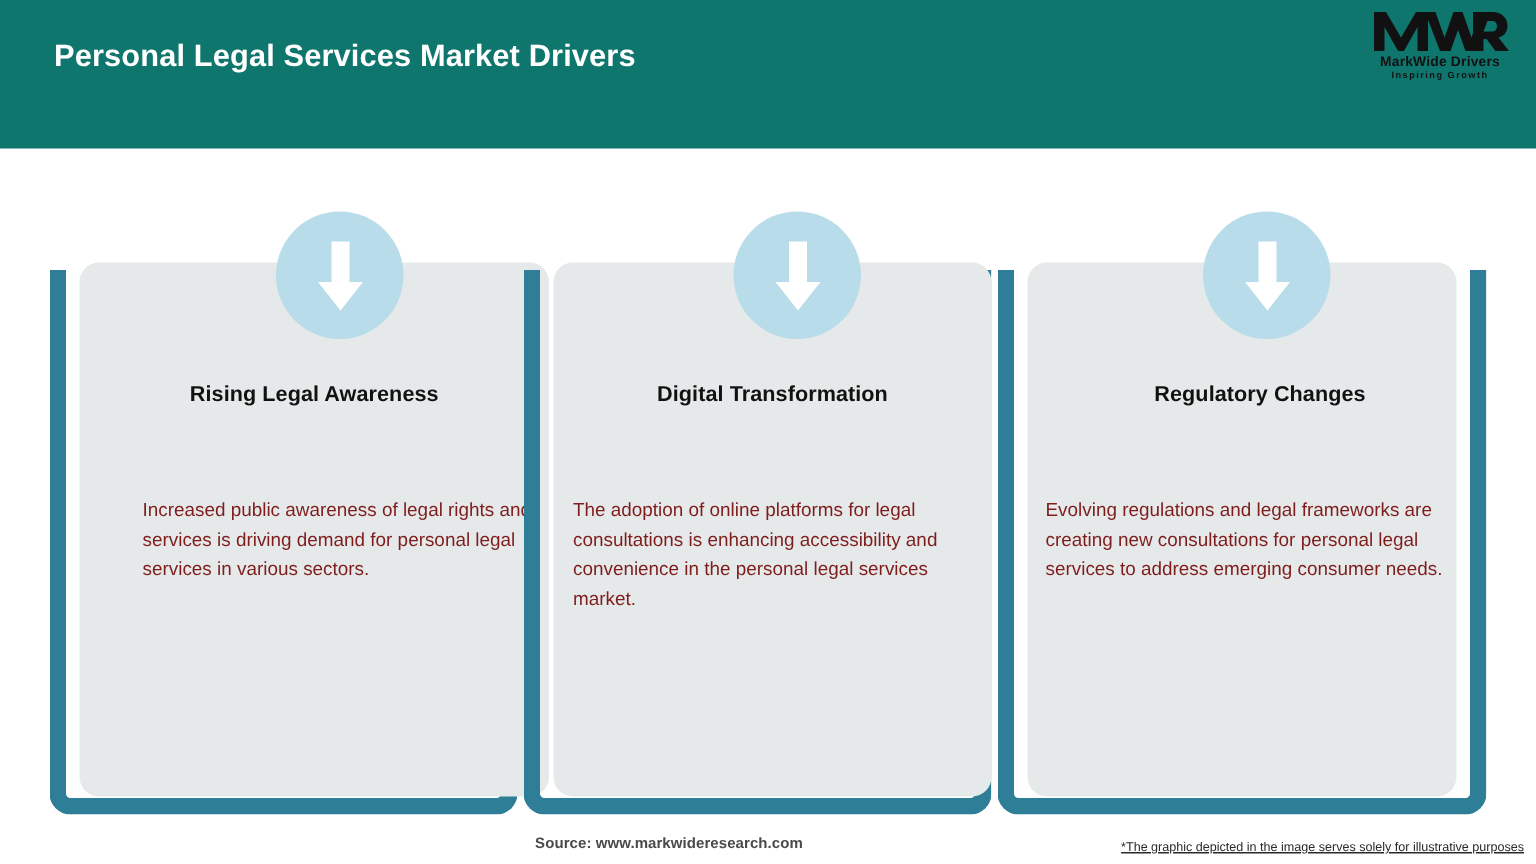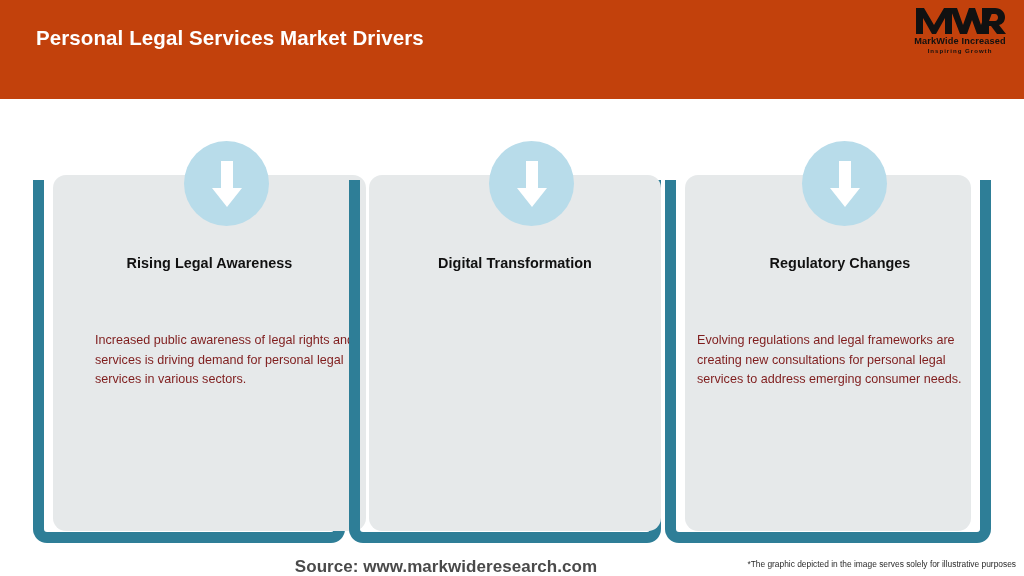--- a/index.html
+++ b/index.html
@@ -17,21 +17,21 @@
     position: relative;
   }
 
   
   .header {
     position: absolute;
     left: 0;
     top: 0;
     width: 1024px;
     height: 99px;
-    background: #c2410c;
+    background: #0f766e;
   }
 
   .header-title {
     position: absolute;
     left: 36px;
     top: 26px;
     font-size: 20.5px;
     font-weight: bold;
     color: #ffffff;
     letter-spacing: 0.1px;
@@ -142,48 +142,49 @@
     text-align: left;
   }
 
   
   .footer-source {
     position: absolute;
     left: 0;
     top: 557px;
     width: 892px;
     text-align: center;
-    font-size: 17px;
+    font-size: 10px;
     font-weight: bold;
     color: #4A4A4A;
     letter-spacing: 0.05px;
   }
 
   .footer-disclaimer {
     position: absolute;
     right: 8px;
     top: 559px;
     font-size: 8.4px;
     color: #2A2A2A;
     white-space: nowrap;
+    text-decoration: underline;
   }
 </style>
 </head>
 <body>
 
 <div class="header">
   <div class="header-title">Personal Legal Services Market Drivers</div>
 
   <div class="logo">
     <svg class="logo-mark" viewBox="0 0 92 31">
       <path d="M2 29 L2 3 L10 3 L20 20 L30 3 L38 3 L38 29 L31 29 L31 13 L22 29 L18 29 L9 13 L9 29 Z" fill="#111111"></path>
       <path d="M36 3 L43 3 L49 20 L55 3 L61 3 L67 20 L73 3 L80 3 L70 29 L63 29 L58 15 L53 29 L46 29 Z" fill="#111111"></path>
       <path d="M68 29 L68 3 L81 3 C87 3 91 7 91 12 C91 16 89 19 85 20 L92 29 L83 29 L77 21 L75 21 L75 29 Z M75 9 L75 16 L81 16 C83 16 84 14 84 12.5 C84 11 83 9 81 9 Z" fill="#111111"></path>
     </svg>
-    <div class="logo-name">MarkWide Increased</div>
+    <div class="logo-name">MarkWide Drivers</div>
     <div class="logo-tagline">Inspiring Growth</div>
   </div>
 </div>
 
 <div class="cards">
 
   <div class="card-unit" style="left:33px; width:312px;">
     <div class="bracket" style="left:0px; top:180px; width:312px; height:363px;"></div>
     <div class="card" style="left:20px; top:175px; width:313px; height:356px;"></div>
     <div class="icon-circle" style="left:151px; top:141px;">
@@ -197,20 +198,21 @@
 
   <div class="card-unit" style="left:349px; width:312px;padding-left:44px;">
     <div class="bracket" style="left:0px; top:180px; width:312px; height:363px;"></div>
     <div class="card" style="left:20px; top:175px; width:292px; height:356px;"></div>
     <div class="icon-circle" style="left:140px; top:141px;">
       <svg class="arrow-down-svg" viewBox="0 0 34 50">
         <path d="M11 2 L23 2 L23 29 L32 29 L17 48 L2 29 L11 29 Z" fill="#FFFFFF"></path>
       </svg>
     </div>
     <div class="card-title" style="left:20px; top:255px; width:292px;">Digital Transformation</div>
+    <div class="card-body" style="left:33px; top:331px; width:272px;">The adoption of online platforms for legal consultations is enhancing accessibility and convenience in the personal legal services market.</div>
   </div>
 
   <div class="card-unit" style="left:665px; width:326px;">
     <div class="bracket" style="left:0px; top:180px; width:326px; height:363px;"></div>
     <div class="card" style="left:20px; top:175px; width:286px; height:356px;"></div>
     <div class="icon-circle" style="left:137px; top:141px;">
       <svg class="arrow-down-svg" viewBox="0 0 34 50">
         <path d="M11 2 L23 2 L23 29 L32 29 L17 48 L2 29 L11 29 Z" fill="#FFFFFF"></path>
       </svg>
     </div>

